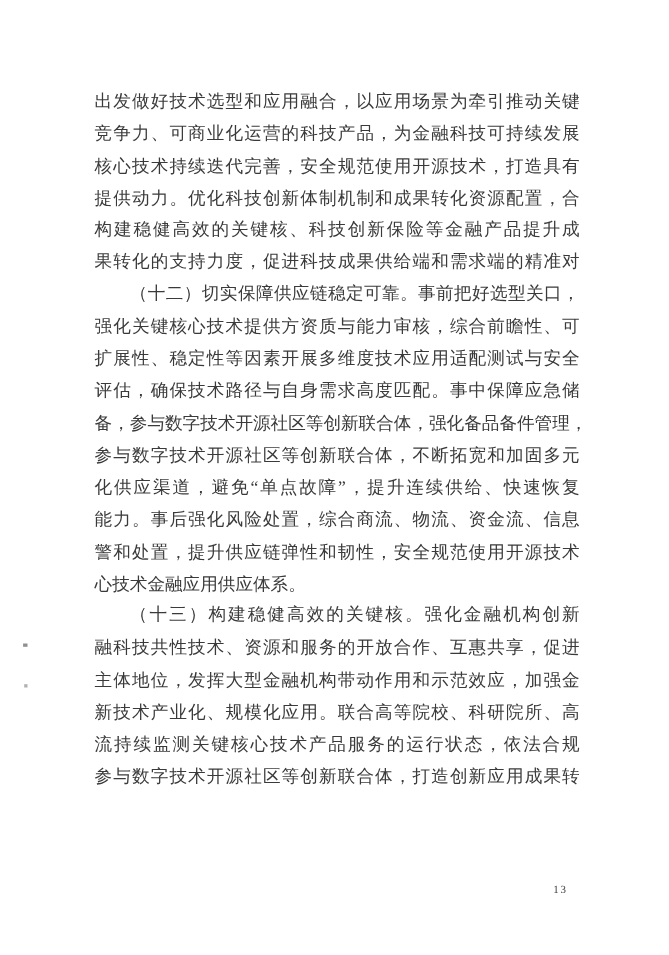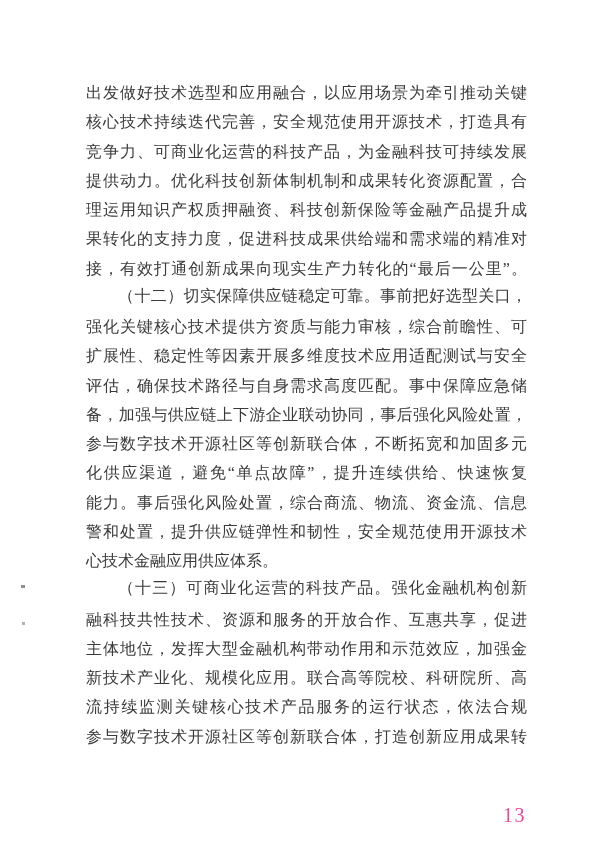--- a/index.html
+++ b/index.html
@@ -41,56 +41,55 @@
     font-family: Liberation Mono, monospace;
   }
   .line.end {
     text-align: right;
     text-align-last: left;
   }
   .page-number {
     position: absolute;
     left: 503px;
     top: 804px;
-    font-size: 20px;
+    font-size: 10px;
     letter-spacing: 1.5px;
-    color: #ec4899;
+    color: #404040;
     font-family: "Liberation Serif", "DejaVu Serif", serif;
   }
   .speck {
     position: absolute;
     background: #909090;
   }
   .speck.s1 { left: 21px; top: 585px; width: 4px; height: 3px; }
   .speck.s2 { left: 22px; top: 622px; width: 3px; height: 3px; opacity: 0.7; }
 </style>
 </head>
 <body style="--ink: #3a3a3a; --paper: #ffffff;">
 
 <div class="page">
 
   <div class="text-block">
     <div class="line">出发做好技术选型和应用融合，以应用场景为牵引推动关键</div>
+    <div class="line">竞争力、可商业化运营的科技产品，为金融科技可持续发展</div>
     <div class="line">核心技术持续迭代完善，安全规范使用开源技术，打造具有</div>
-    <div class="line">竞争力、可商业化运营的科技产品，为金融科技可持续发展</div>
     <div class="line">提供动力。优化科技创新体制机制和成果转化资源配置，合</div>
-    <div class="line">理运用知识产权质押融资、科技创新保险等金融产品提升成</div>
+    <div class="line">构建稳健高效的关键核、科技创新保险等金融产品提升成</div>
     <div class="line">果转化的支持力度，促进科技成果供给端和需求端的精准对</div>
-    <div class="line">接，有效打通创新成果向现实生产力转化的“最后一公里”。</div>
     <div class="line ind">（十二）切实保障供应链稳定可靠。事前把好选型关口，</div>
     <div class="line">强化关键核心技术提供方资质与能力审核，综合前瞻性、可</div>
     <div class="line">扩展性、稳定性等因素开展多维度技术应用适配测试与安全</div>
     <div class="line">评估，确保技术路径与自身需求高度匹配。事中保障应急储</div>
-    <div class="line">备，加强与供应链上下游企业联动协同，事后强化风险处置，</div>
+    <div class="line">备，参与数字技术开源社区等创新联合体，强化备品备件管理，</div>
     <div class="line">参与数字技术开源社区等创新联合体，不断拓宽和加固多元</div>
     <div class="line">化供应渠道，避免“单点故障”，提升连续供给、快速恢复</div>
     <div class="line">能力。事后强化风险处置，综合商流、物流、资金流、信息</div>
     <div class="line">警和处置，提升供应链弹性和韧性，安全规范使用开源技术</div>
     <div class="line end">心技术金融应用供应体系。</div>
-    <div class="line ind">（十三）可商业化运营的科技产品。强化金融机构创新</div>
+    <div class="line ind">（十三）构建稳健高效的关键核。强化金融机构创新</div>
     <div class="line">融科技共性技术、资源和服务的开放合作、互惠共享，促进</div>
     <div class="line">主体地位，发挥大型金融机构带动作用和示范效应，加强金</div>
     <div class="line">新技术产业化、规模化应用。联合高等院校、科研院所、高</div>
     <div class="line">流持续监测关键核心技术产品服务的运行状态，依法合规</div>
     <div class="line">参与数字技术开源社区等创新联合体，打造创新应用成果转</div>
   </div>
 
   <div class="page-number">13</div>
 
   <div class="speck s1"></div>

